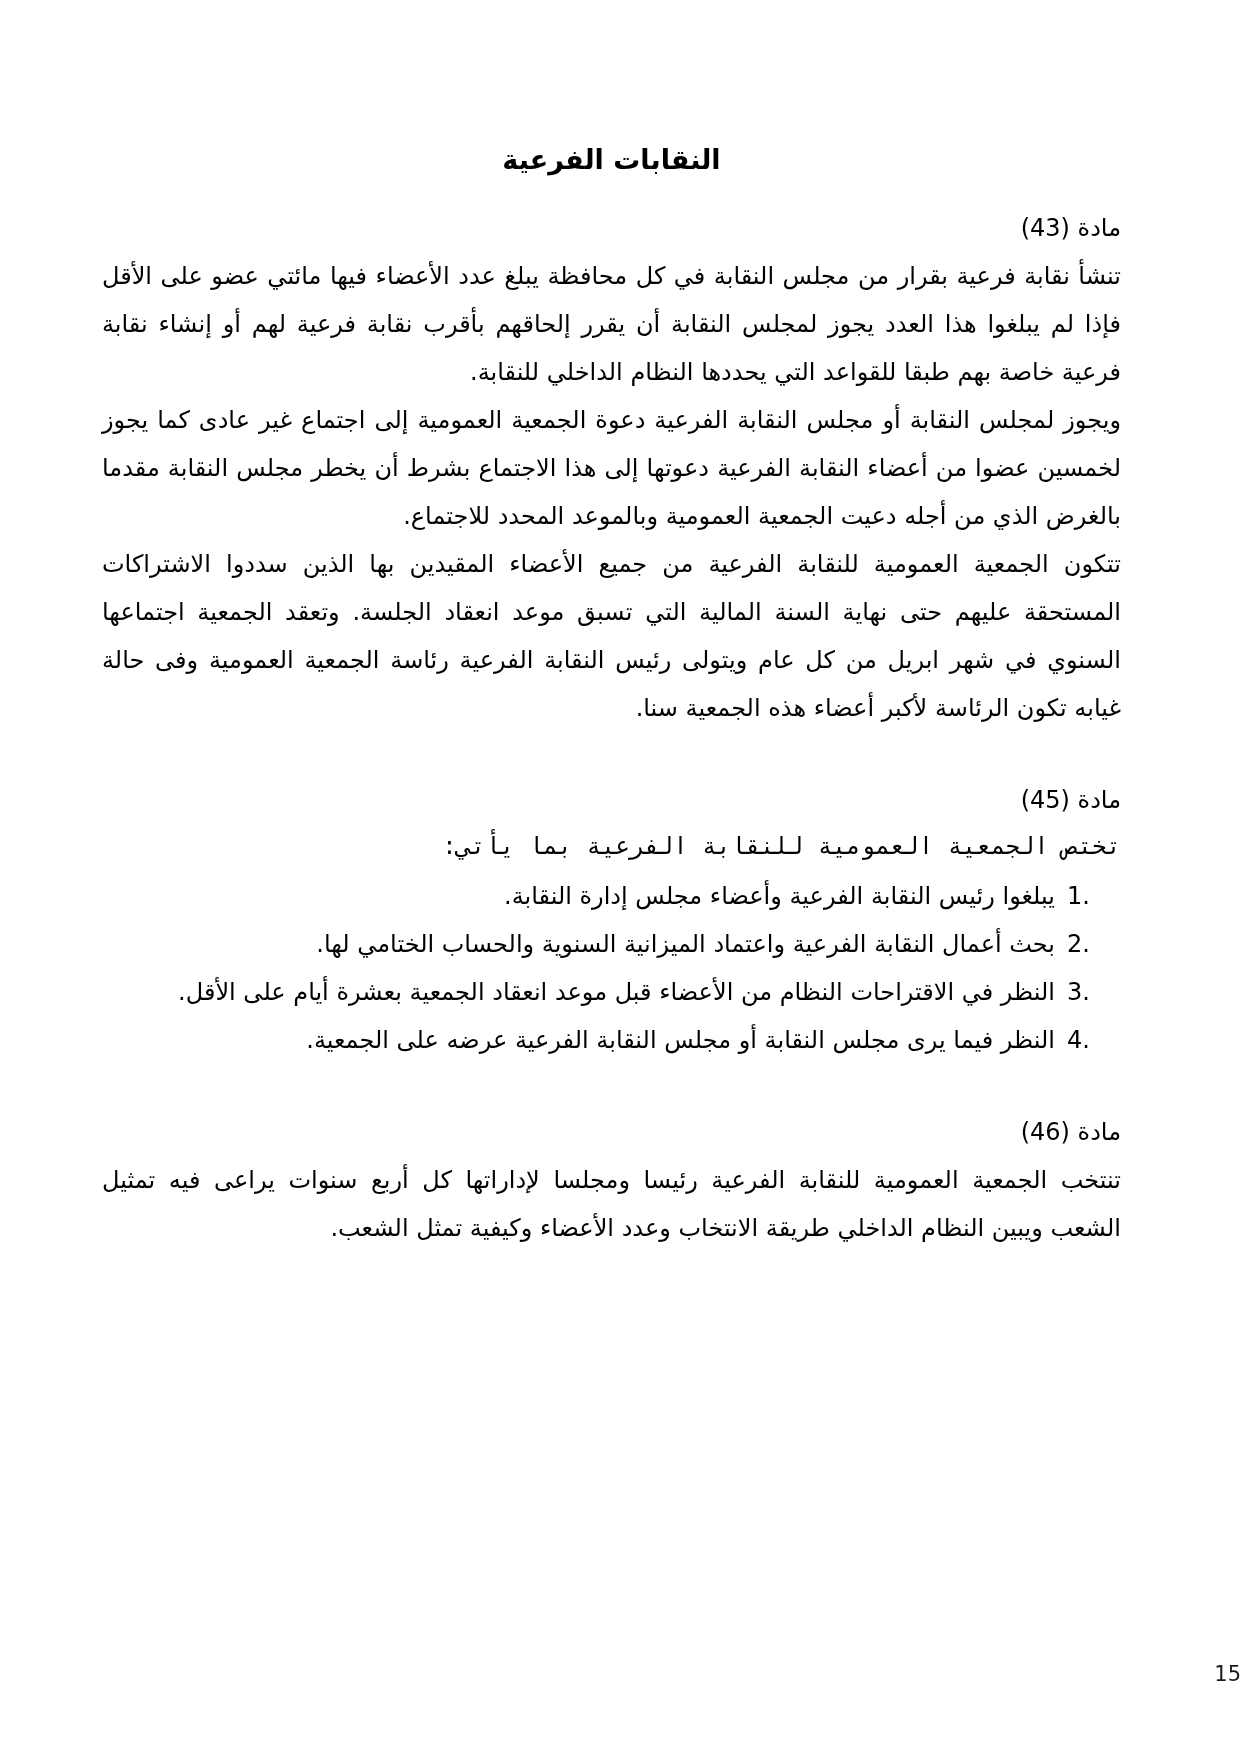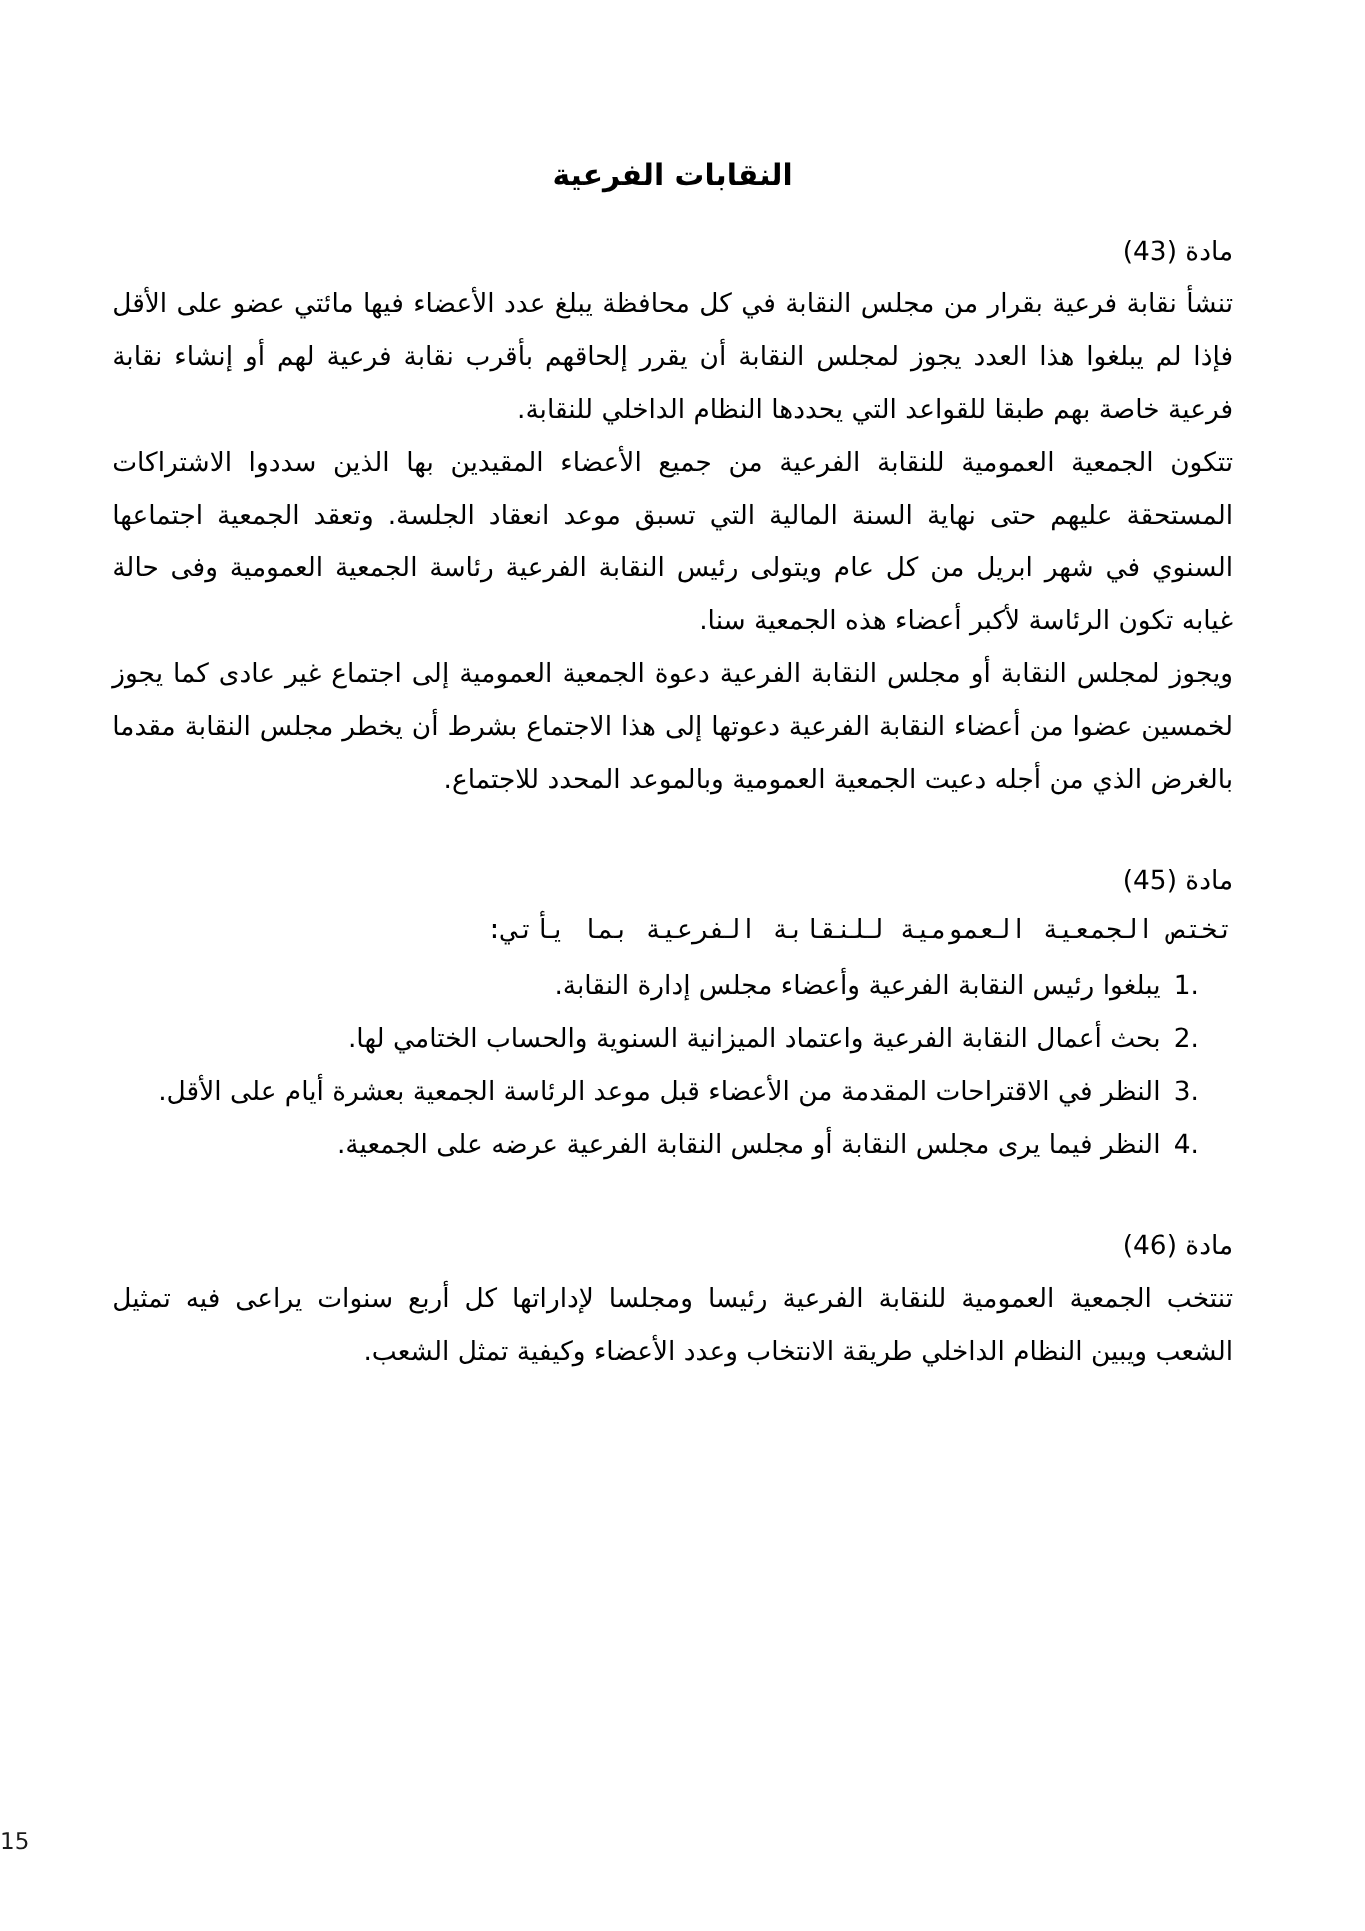--- a/index.html
+++ b/index.html
@@ -72,58 +72,58 @@
   .item-text {
     flex: 1 1 auto;
     text-align: justify;
     text-justify: inter-word;
   }
   .page-number {
     position: absolute;
     left: 0;
     right: 0;
     top: 1662px;
-    text-align: left;
+    text-align: right;
     font-size: 21px;
     color: #1a1a1a;
     direction: ltr;
   }
 </style>
 </head>
 <body>
 
 <div class="page">
 
   <h1 class="doc-title">النقابات الفرعية</h1>
 
   <section>
     <h2 class="article-heading">مادة (43)</h2>
     <p class="body-par">تنشأ نقابة فرعية بقرار من مجلس النقابة في كل محافظة يبلغ عدد الأعضاء فيها مائتي عضو على الأقل فإذا لم يبلغوا هذا العدد يجوز لمجلس النقابة أن يقرر إلحاقهم بأقرب نقابة فرعية لهم أو إنشاء نقابة فرعية خاصة بهم طبقا للقواعد التي يحددها النظام الداخلي للنقابة.</p>
   </section>
 
   <section>
+    <p class="body-par">ويجوز لمجلس النقابة أو مجلس النقابة الفرعية دعوة الجمعية العمومية إلى اجتماع غير عادى كما يجوز لخمسين عضوا من أعضاء النقابة الفرعية دعوتها إلى هذا الاجتماع بشرط أن يخطر مجلس النقابة مقدما بالغرض الذي من أجله دعيت الجمعية العمومية وبالموعد المحدد للاجتماع.</p>
     <p class="body-par">تتكون الجمعية العمومية للنقابة الفرعية من جميع الأعضاء المقيدين بها الذين سددوا الاشتراكات المستحقة عليهم حتى نهاية السنة المالية التي تسبق موعد انعقاد الجلسة. وتعقد الجمعية اجتماعها السنوي في شهر ابريل من كل عام ويتولى رئيس النقابة الفرعية رئاسة الجمعية العمومية وفى حالة غيابه تكون الرئاسة لأكبر أعضاء هذه الجمعية سنا.</p>
-    <p class="body-par">ويجوز لمجلس النقابة أو مجلس النقابة الفرعية دعوة الجمعية العمومية إلى اجتماع غير عادى كما يجوز لخمسين عضوا من أعضاء النقابة الفرعية دعوتها إلى هذا الاجتماع بشرط أن يخطر مجلس النقابة مقدما بالغرض الذي من أجله دعيت الجمعية العمومية وبالموعد المحدد للاجتماع.</p>
   </section>
 
   <section>
     <h2 class="article-heading spaced">مادة (45)</h2>
     <p class="intro-par">تختص الجمعية العمومية للنقابة الفرعية بما يأتي:</p>
     <div class="num-list">
       <div class="list-item">
         <span class="item-number">1.</span>
         <span class="item-text">يبلغوا رئيس النقابة الفرعية وأعضاء مجلس إدارة النقابة.</span>
       </div>
       <div class="list-item">
         <span class="item-number">2.</span>
         <span class="item-text">بحث أعمال النقابة الفرعية واعتماد الميزانية السنوية والحساب الختامي لها.</span>
       </div>
       <div class="list-item">
         <span class="item-number">3.</span>
-        <span class="item-text">النظر في الاقتراحات المقدمة من الأعضاء قبل موعد الرئاسة الجمعية بعشرة أيام على الأقل.</span>
+        <span class="item-text">النظر في الاقتراحات النظام من الأعضاء قبل موعد انعقاد الجمعية بعشرة أيام على الأقل.</span>
       </div>
       <div class="list-item">
         <span class="item-number">4.</span>
         <span class="item-text">النظر فيما يرى مجلس النقابة أو مجلس النقابة الفرعية عرضه على الجمعية.</span>
       </div>
     </div>
   </section>
 
   <section>
     <h2 class="article-heading spaced">مادة (46)</h2>

